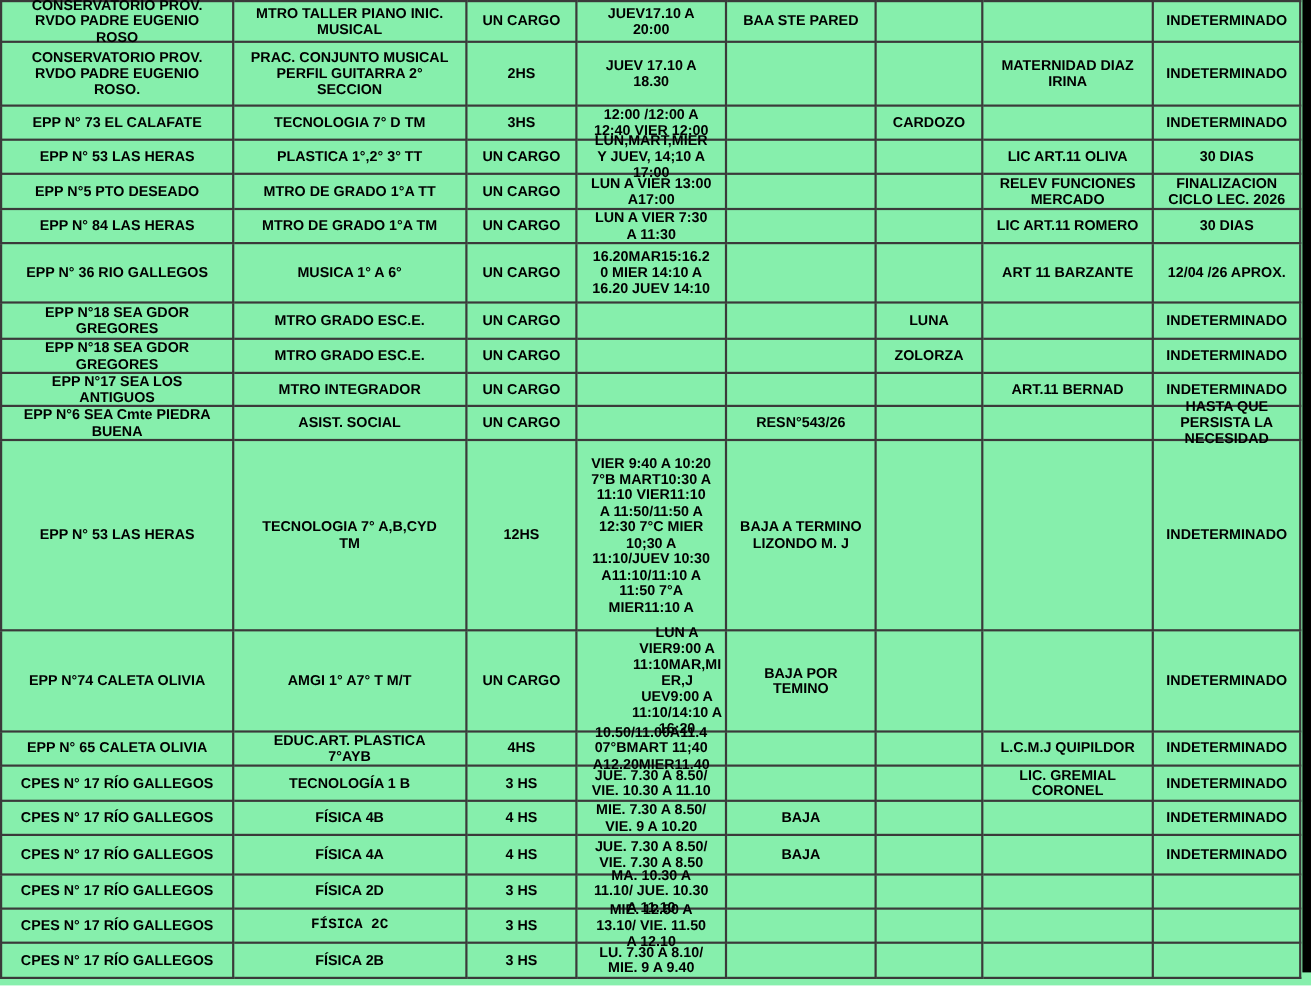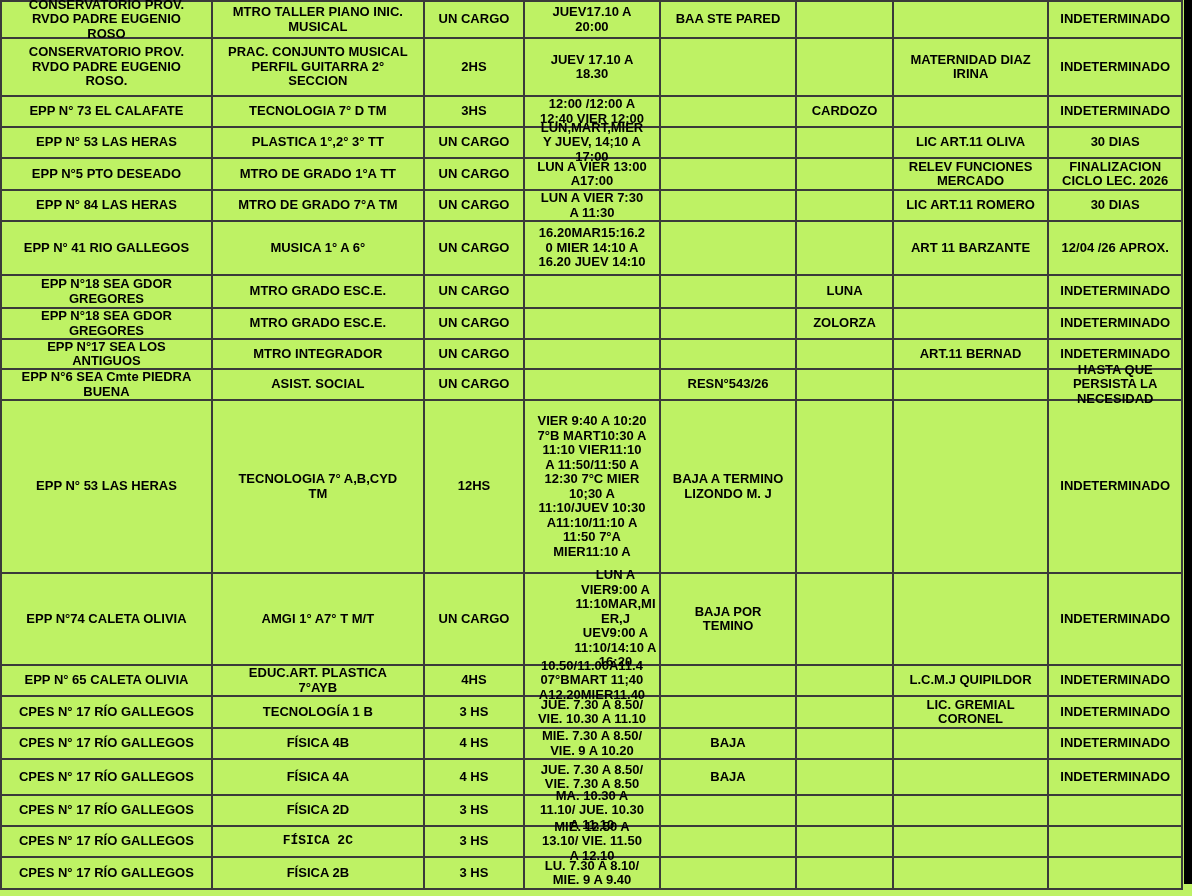--- a/index.html
+++ b/index.html
@@ -1,19 +1,19 @@
 <!DOCTYPE html>
 <html><head>
 <meta charset="utf-8">
 <style>
   html,body{margin:0;padding:0;background:#fff;}
   #viewport{
     position:relative;
     width:1192px;height:896px;
-    background:#bef264;
+    background:#86efac;
     overflow:hidden;
     font-family:"Liberation Sans", sans-serif;
   }
   table#vacancy-table{
     position:absolute;left:0;top:0;
     border-collapse:collapse;
     table-layout:fixed;
     width:1183px;
   }
   #vacancy-table td{
@@ -201,21 +201,21 @@
           <td style="border-color: rgb(58, 58, 58);">
             <div class="cell" style="height: 29px;">FINALIZACION
 CICLO LEC. 2026</div>
           </td>
         </tr>
         <tr style="height: 31px;">
           <td style="border-color: rgb(58, 58, 58);">
             <div class="cell" style="height: 28px;">EPP N° 84 LAS HERAS</div>
           </td>
           <td style="border-color: rgb(58, 58, 58);">
-            <div class="cell" style="height: 28px;">MTRO DE GRADO 7°A TM</div>
+            <div class="cell" style="height: 28px;">MTRO DE GRADO 1°A TM</div>
           </td>
           <td style="border-color: rgb(58, 58, 58);">
             <div class="cell" style="height: 28px;">UN CARGO</div>
           </td>
           <td style="border-color: rgb(58, 58, 58);">
             <div class="cell" style="height: 28px;">LUN A VIER 7:30
 A 11:30</div>
           </td>
           <td style="border-color: rgb(58, 58, 58);">
             <div class="cell" style="height: 28px;"></div>
@@ -225,21 +225,21 @@
           </td>
           <td style="border-color: rgb(58, 58, 58);">
             <div class="cell" style="height: 28px;">LIC ART.11 ROMERO</div>
           </td>
           <td style="border-color: rgb(58, 58, 58);">
             <div class="cell" style="height: 28px;">30 DIAS</div>
           </td>
         </tr>
         <tr style="height: 54px;">
           <td style="border-color: rgb(58, 58, 58);">
-            <div class="cell" style="height: 51px;">EPP N° 41 RIO GALLEGOS</div>
+            <div class="cell" style="height: 51px;">EPP N° 36 RIO GALLEGOS</div>
           </td>
           <td style="border-color: rgb(58, 58, 58);">
             <div class="cell" style="height: 51px;">MUSICA 1° A 6°</div>
           </td>
           <td style="border-color: rgb(58, 58, 58);">
             <div class="cell" style="height: 51px;">UN CARGO</div>
           </td>
           <td style="border-color: rgb(58, 58, 58);">
             <div class="cell" style="height: 51px;">16.20MAR15:16.2
 0 MIER 14:10 A

